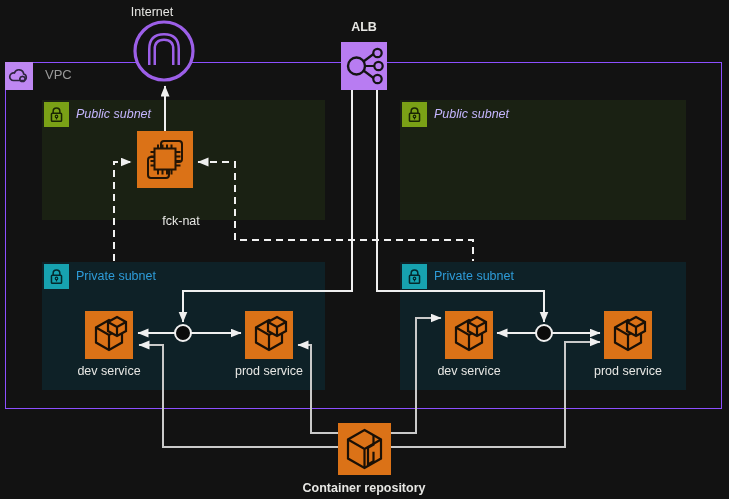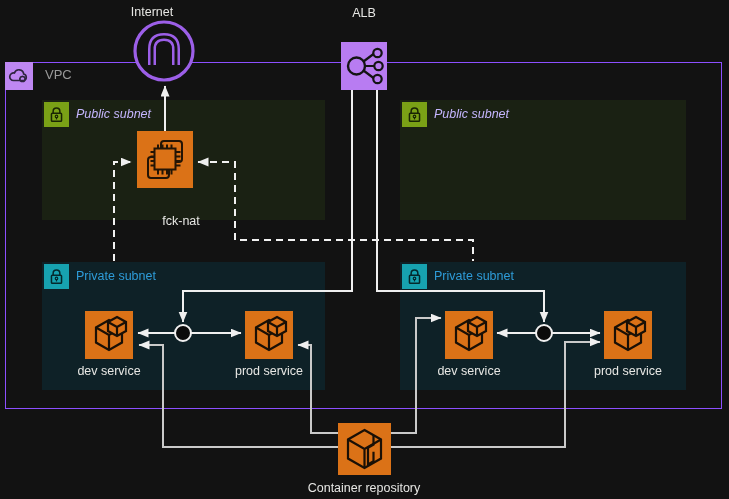--- a/index.html
+++ b/index.html
@@ -89,21 +89,21 @@
 
   <div class="alb-box">
     <svg width="46" height="48" viewBox="0 0 46 48">
       <circle cx="15.5" cy="24" r="8.5" fill="none" stroke="#141414" stroke-width="2.4"></circle>
       <path d="M22.5 19.5 L32.5 12 M24 24 H33 M22.5 28.5 L32.5 36" stroke="#141414" stroke-width="2.2"></path>
       <circle cx="36.5" cy="11" r="4.2" fill="#B87CF2" stroke="#141414" stroke-width="2.2"></circle>
       <circle cx="37.5" cy="24" r="4.2" fill="#B87CF2" stroke="#141414" stroke-width="2.2"></circle>
       <circle cx="36.5" cy="37" r="4.2" fill="#B87CF2" stroke="#141414" stroke-width="2.2"></circle>
     </svg>
   </div>
-  <div class="lbl centered" style="left:364px;top:6px;">ALB</div>
+  <div class="lbl centered" style="left:364px;top:20px;font-weight:bold;">ALB</div>
 
   <div class="subnet-badge public" style="left:44px;top:102px;">
     <svg width="21" height="21" viewBox="0 0 25 25">
       <path d="M8.5 11 V8.8 a4 4 0 0 1 8 0 V11" fill="none" stroke="#1A2604" stroke-width="1.8"></path>
       <rect x="6.5" y="11" width="12" height="9.5" rx="1" fill="none" stroke="#1A2604" stroke-width="1.8"></rect>
       <circle cx="12.5" cy="14.8" r="1.5" fill="none" stroke="#1A2604" stroke-width="1.4"></circle>
       <path d="M12.5 16.3 V18.4" stroke="#1A2604" stroke-width="1.4"></path>
     </svg>
   </div>
   <div class="subnet-label public" style="left:76px;top:107px;">Public subnet</div>
@@ -196,15 +196,15 @@
   </div>
   <div class="lbl centered" style="left:628px;top:364px;">prod service</div>
 
   <div class="node-icon" style="left:338px;top:423px;width:53px;height:52px;">
     <svg width="53" height="52" viewBox="0 0 53 52">
       <path d="M26.5 7 L43 16.5 V35.5 L26.5 45 L10 35.5 V16.5 Z" fill="none" stroke="#1A1006" stroke-width="2.2"></path>
       <path d="M10 16.5 L26.5 26 L43 16.5 M26.5 26 V45" fill="none" stroke="#1A1006" stroke-width="2.2"></path>
       <path d="M35.5 12 V21.5 L30 24.7 V41.5 L35.5 38.3 V28.8" fill="none" stroke="#1A1006" stroke-width="2.2"></path>
     </svg>
   </div>
-  <div class="lbl centered" style="left:364px;top:481px;">Container repository</div>
+  <div class="lbl centered" style="left:364px;top:481px;font-weight:bold;">Container repository</div>
 
 </div>
 
 </body></html>

